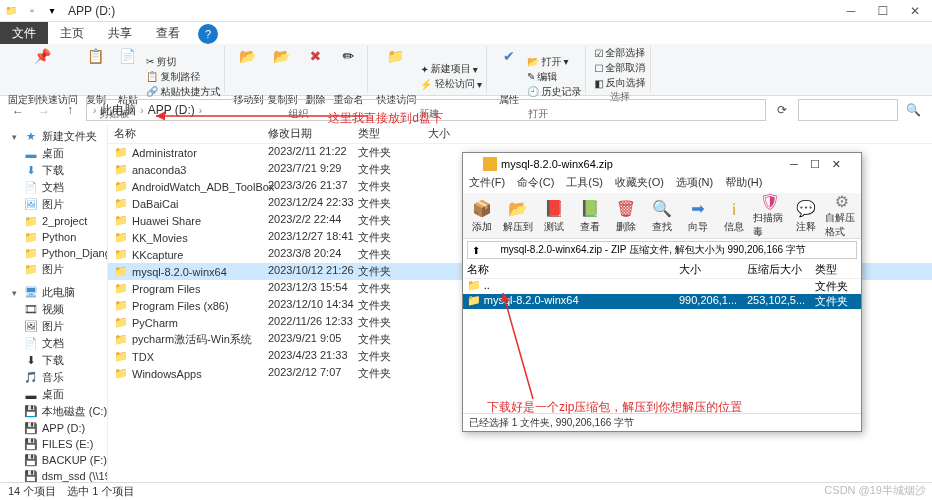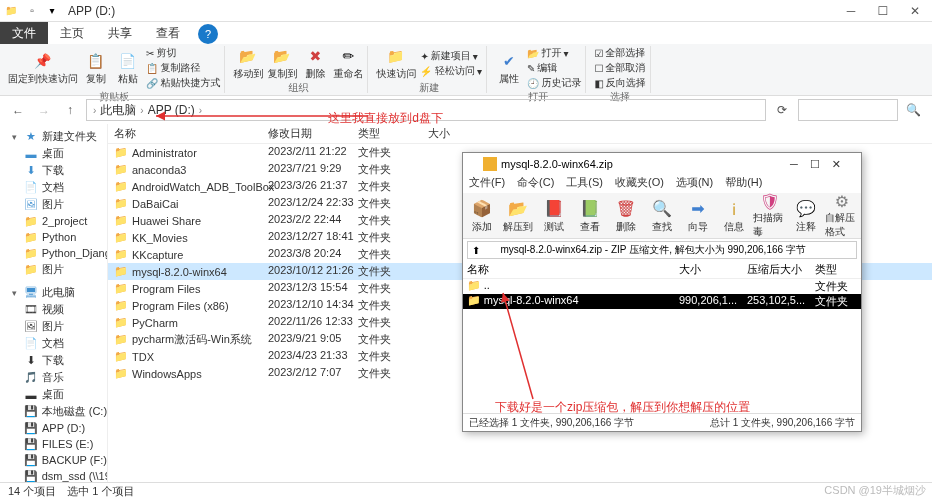--- a/index.html
+++ b/index.html
@@ -19,21 +19,21 @@
 .tab.active { background: #404040; color: #fff; }
 .help-icon { margin-left: auto; width: 20px; height: 20px; border-radius: 50%; background: #1979ca; color: #fff; display: flex; align-items: center; justify-content: center; margin: 2px 6px; font-size: 11px; }
 
 
 .ribbon { height: 52px; background: #f5f6f7; border-bottom: 1px solid #ddd; display: flex; padding: 2px 4px; gap: 4px; }
 .rgroup { display: flex; flex-direction: column; border-right: 1px solid #e0e0e0; padding: 0 4px; }
 .rgroup-body { display: flex; gap: 4px; flex: 1; align-items: center; }
 .rgroup-label { font-size: 10px; color: #666; text-align: center; padding-bottom: 1px; }
 .rbtn { display: flex; flex-direction: column; align-items: center; gap: 1px; min-width: 28px; }
 .rbtn-icon { width: 20px; height: 20px; display: flex; align-items: center; justify-content: center; font-size: 14px; }
-.rbtn-label { font-size: 10px; color: #333; white-space: nowrap; }
+.rbtn-label { font-size: 10px; color: #333; white-space: nowrap; margin-top: 26px; }
 .rbtn-sm { display: flex; align-items: center; gap: 2px; font-size: 10px; color: #333; white-space: nowrap; }
 .rbtn-sm-col { display: flex; flex-direction: column; gap: 1px; }
 
 
 .addrbar { height: 28px; display: flex; align-items: center; padding: 4px 8px; gap: 6px; }
 .navbtn { width: 20px; height: 20px; display: flex; align-items: center; justify-content: center; color: #555; }
 .navbtn.disabled { color: #bbb; }
 .breadcrumb { flex: 1; display: flex; align-items: center; gap: 4px; border: 1px solid #ccc; height: 22px; padding: 0 6px; color: #333; }
 .bc-sep { color: #888; font-size: 10px; }
 .addr-controls { display: flex; gap: 4px; }
@@ -75,21 +75,21 @@
 .ztbtn { display: flex; flex-direction: column; align-items: center; justify-content: center; width: 36px; font-size: 10px; color: #333; }
 .ztbtn-icon { width: 22px; height: 22px; display: flex; align-items: center; justify-content: center; font-size: 16px; }
 .zip-addr { height: 18px; background: #fff; border: 1px solid #ccc; margin: 2px 4px; display: flex; align-items: center; padding: 0 4px; font-size: 10px; gap: 4px; }
 .zip-cols { display: flex; font-size: 11px; border-bottom: 1px solid #eee; padding: 1px 4px; }
 .zc-name { flex: 1; }
 .zc-size { width: 68px; }
 .zc-comp { width: 68px; }
 .zc-type { width: 42px; }
 .zip-rows { flex: 1; font-size: 11px; position: relative; }
 .zip-row { display: flex; padding: 0 4px; }
-.zip-row.sel { background: #000000; color: #fff; }
+.zip-row.sel { background: #0369a1; color: #fff; }
 .zip-status { height: 18px; border-top: 1px solid #ddd; display: flex; font-size: 10px; color: #333; padding: 1px 6px; align-items: center; }
 .zip-status .right { margin-left: auto; }
 
 
 .statusbar { height: 18px; border-top: 1px solid #ddd; display: flex; align-items: center; padding: 0 8px; font-size: 11px; color: #333; }
 
 .watermark { position: absolute; right: 6px; bottom: 2px; font-size: 11px; color: #bbb; }
 </style>
 </head>
 <body>
@@ -552,21 +552,20 @@
       </div>
 
   <svg class="arrow-svg" style="left:30px; top:10px;" width="80" height="120">
       <defs>
           <marker id="ah2" markerWidth="8" markerHeight="8" refX="6" refY="3" orient="auto">
             <path d="M0,0 L6,3 L0,6 Z" fill="#e03030"></path>
           </marker>
         </defs>
       <line x1="40" y1="110" x2="10" y2="4" stroke="#e03030" stroke-width="1.5" marker-end="url(#ah2)"></line>
     </svg>
-      <div class="annotation" style="left:32px; top:120px;">下载好是一个zip压缩包，解压到你想解压的位置</div>
+      <div class="annotation" style="left:24px; top:120px;">下载好是一个zip压缩包，解压到你想解压的位置</div>
     </div>
   <div class="zip-status">
     <span>已经选择 1 文件夹, 990,206,166 字节</span>
-    <span class="right">总计 1 文件夹, 990,206,166 字节</span>
   </div>
 </div>
 
 <div class="watermark">CSDN @19半城烟沙</div>
 
 </body></html>

